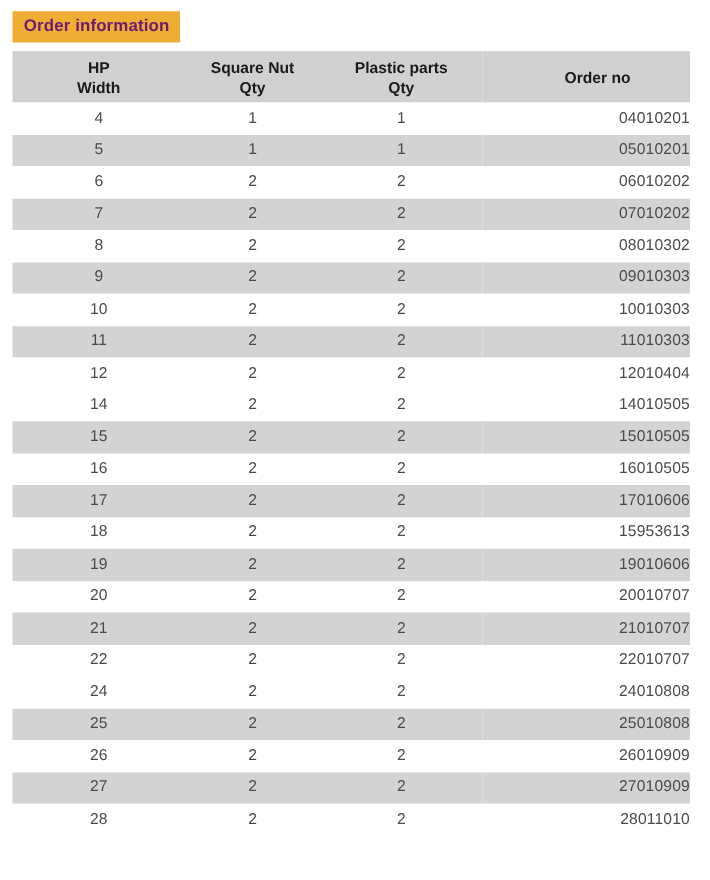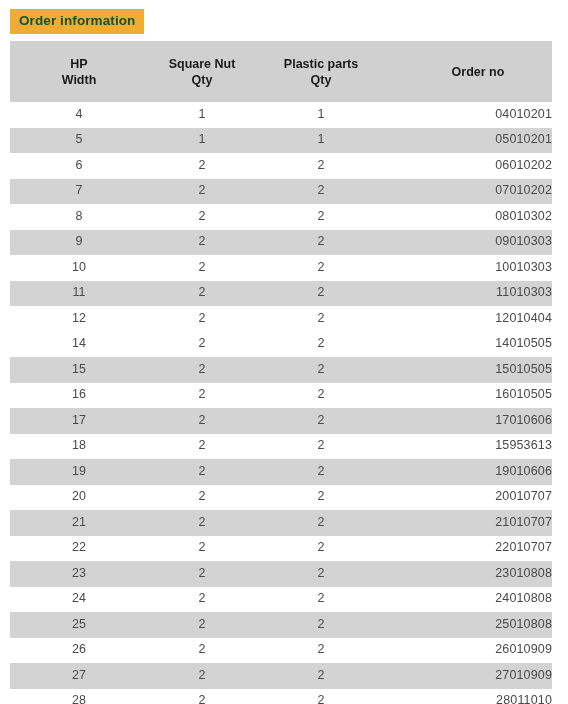--- a/index.html
+++ b/index.html
@@ -20,21 +20,21 @@
     height: 704px;
     background: #ffffff;
   }
 
   
   .title-badge {
     position: absolute;
     left: 10px;
     top: 9px;
     background: #efad34;
-    color: #14532d;
+    color: #701a75;
     font-size: 13.5px;
     font-weight: bold;
     line-height: 1;
     padding: 5px 9px 6px 9px;
     white-space: nowrap;
     letter-spacing: 0.1px;
   }
 
   
   .table-wrap {
@@ -50,21 +50,21 @@
     table-layout: fixed;
   }
 
   table.order-table col.c-hp     { width: 138px; }
   table.order-table col.c-nut    { width: 108px; }
   table.order-table col.c-plast  { width: 130px; }
   table.order-table col.c-order  { width: 166px; }
 
   thead tr.header-row {
     background: #d0d0d0;
-    height: 61px;
+    height: 41px;
   }
 
   thead th {
     font-size: 12.5px;
     font-weight: bold;
     color: #1a1a1a;
     padding: 0;
     vertical-align: middle;
     line-height: 1.28;
   }
@@ -237,26 +237,20 @@
             <td class="num">2</td>
             <td class="num">2</td>
             <td class="order">21010707</td>
           </tr>
           <tr class="odd">
             <td class="num">22</td>
             <td class="num">2</td>
             <td class="num">2</td>
             <td class="order">22010707</td>
           </tr>
-          <tr class="even">
-            <td class="num">23</td>
-            <td class="num">2</td>
-            <td class="num">2</td>
-            <td class="order">23010808</td>
-          </tr>
           <tr class="odd">
             <td class="num">24</td>
             <td class="num">2</td>
             <td class="num">2</td>
             <td class="order">24010808</td>
           </tr>
           <tr class="even">
             <td class="num">25</td>
             <td class="num">2</td>
             <td class="num">2</td>

